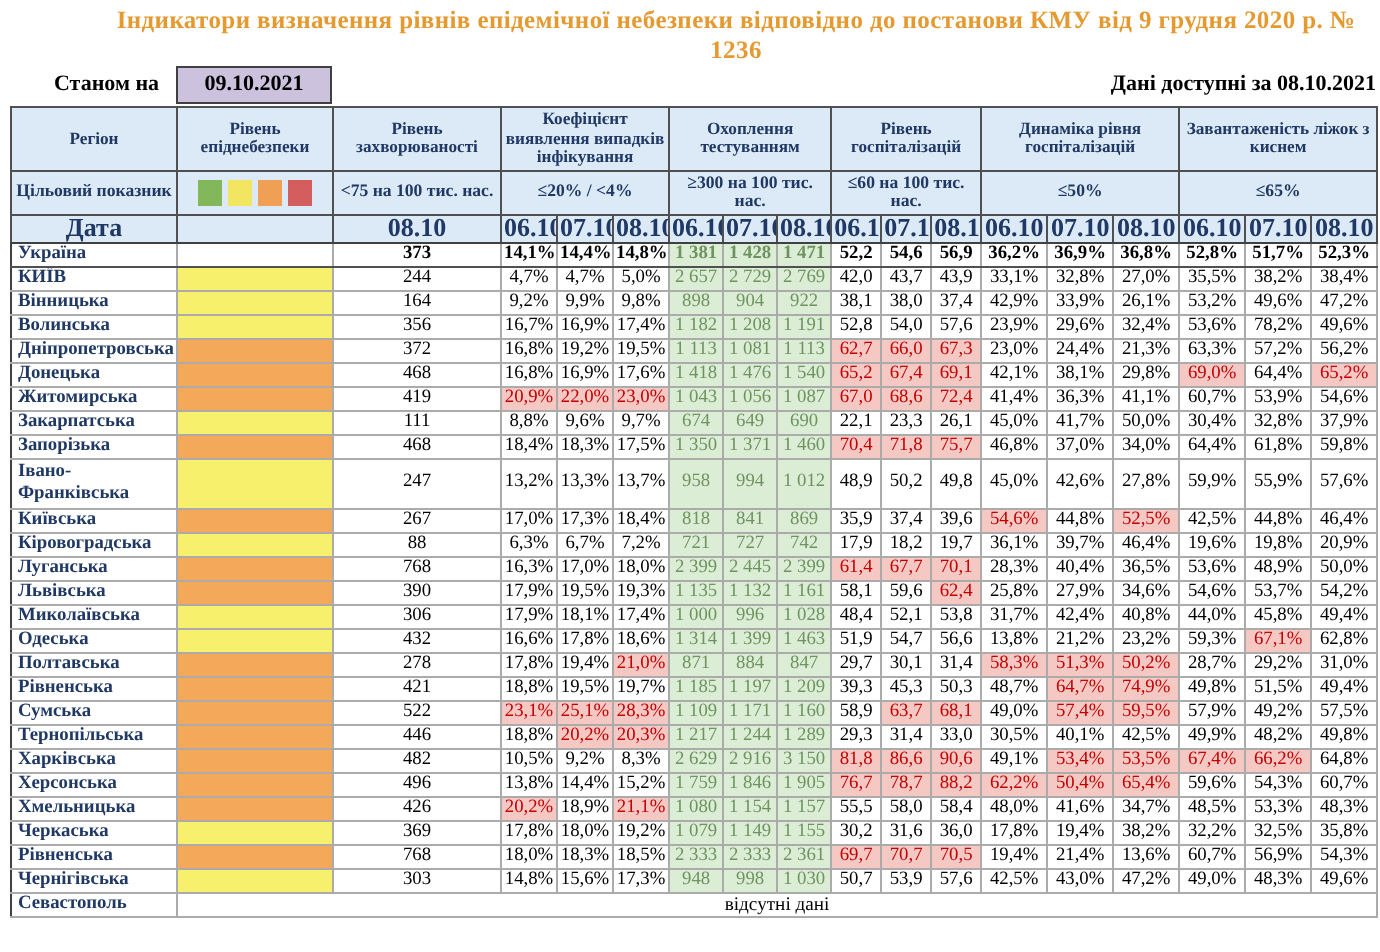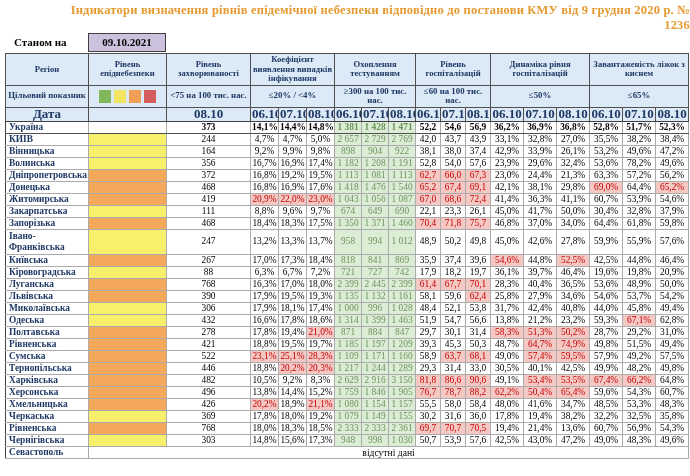--- a/index.html
+++ b/index.html
@@ -1,21 +1,21 @@
 <!DOCTYPE html>
 <html><head>
 <meta charset="utf-8">
 <style>
   * { box-sizing: border-box; margin: 0; padding: 0; }
   html,body { width: 690px; height: 476px; overflow: hidden; background: #fff;
     font-family: "Liberation Serif", serif; }
-  .title { text-align: right; color: #E49A30; font-weight: bold; font-size: 12.5px;
+  .title { text-align: center; color: #E49A30; font-weight: bold; font-size: 12.5px;
     padding-top: 3px; letter-spacing: 0.2px; padding-left: 46px; }
   .subbar { position: relative; margin-left: 5px; width: 683px; height: 20px; }
-  .asof-label { position: absolute; left: 9px; top: 3px; font-weight: bold; font-size: 11px; }
+  .asof-label { position: absolute; left: 22px; top: 3px; font-weight: bold; font-size: 11px; }
   .asof-date { position: absolute; left: 83px; top: 0; width: 78px; height: 19px;
     background: #CDC2DE; border: 1.5px solid #404040; font-weight: bold; font-size: 11px;
     text-align: center; line-height: 16px; }
   .avail { position: absolute; right: 0; top: 3px; font-weight: bold; font-size: 11px; }
   table { border-collapse: collapse; table-layout: fixed; margin-left: 5px; width: 683px;
     border: 1.6px solid #404040; }
   th, td { overflow: hidden; }
   thead th { background: #DCE9F6; color: #1F3864; font-weight: bold; font-size: 8.6px;
     border: 1px solid #505050; text-align: center; line-height: 9.5px; padding: 1px; }
   tr.hrow1 th { height: 26px; }
@@ -35,20 +35,21 @@
   .legend .sq { width: 12px; height: 13px; display: inline-block; }
 </style>
 </head>
 <body>
 
 <div class="title">Індикатори визначення рівнів епідемічної небезпеки відповідно до постанови КМУ від 9 грудня 2020 р. № 1236</div>
 
 <div class="subbar">
   <span class="asof-label">Станом на</span>
   <span class="asof-date">09.10.2021</span>
+  <span class="avail"><span>Дані доступні за</span> <span>08.10.2021</span></span>
 </div>
 
 <table>
   <colgroup id="cols">
       <col style="width: 83px;">
       <col style="width: 78px;">
       <col style="width: 84px;">
       <col style="width: 28px;">
       <col style="width: 28px;">
       <col style="width: 28px;">

